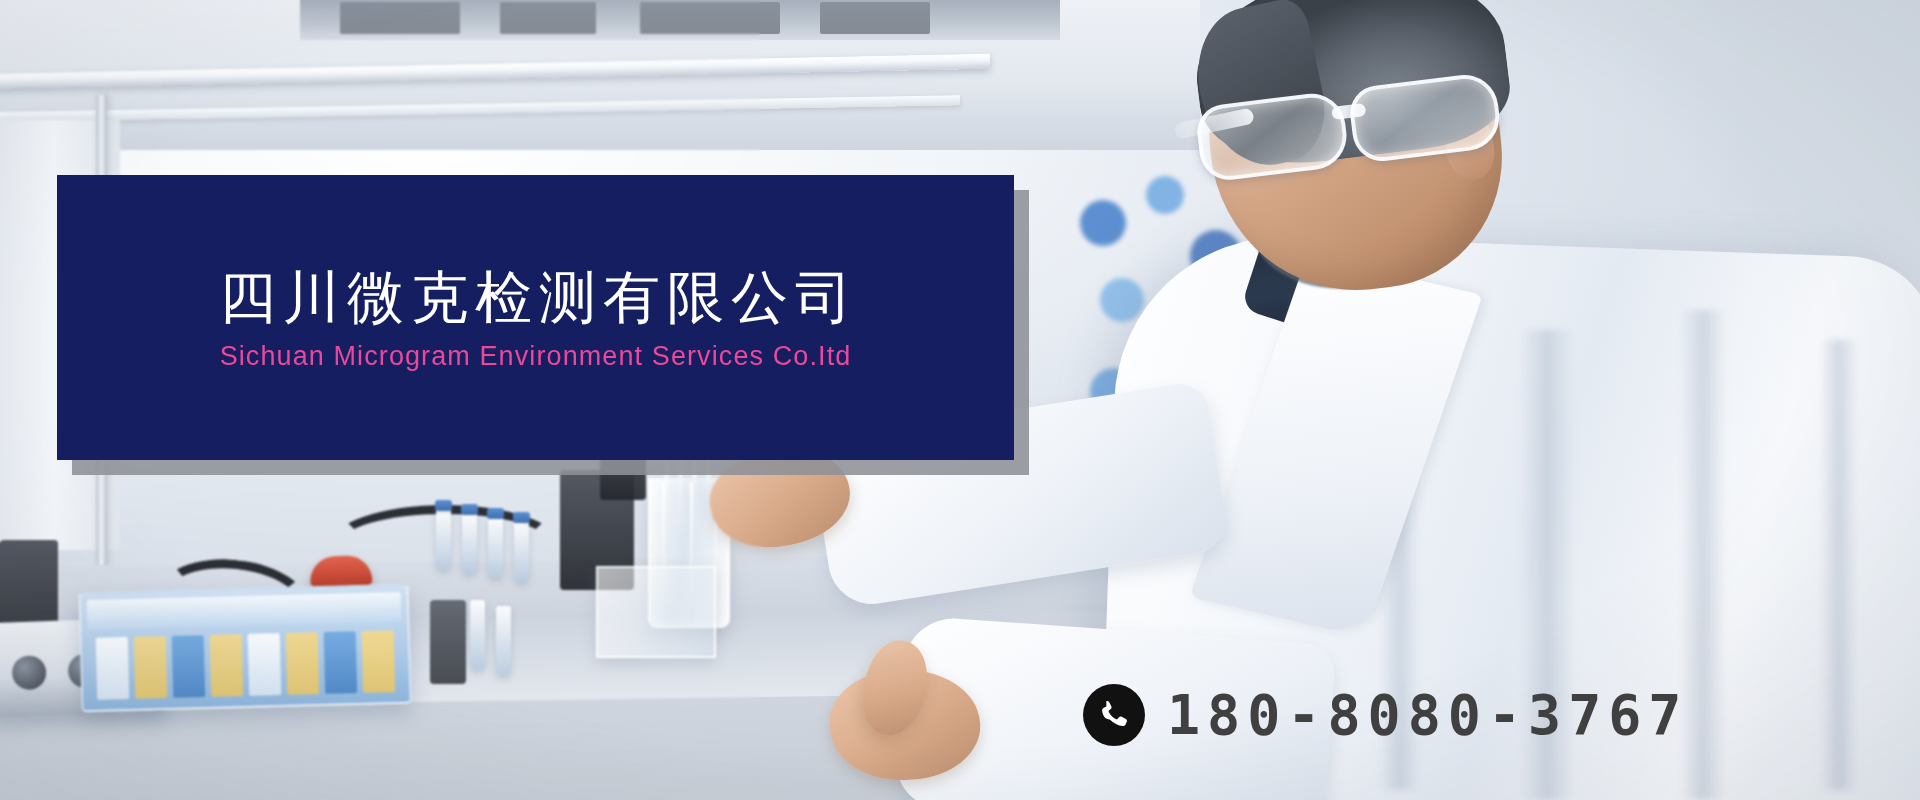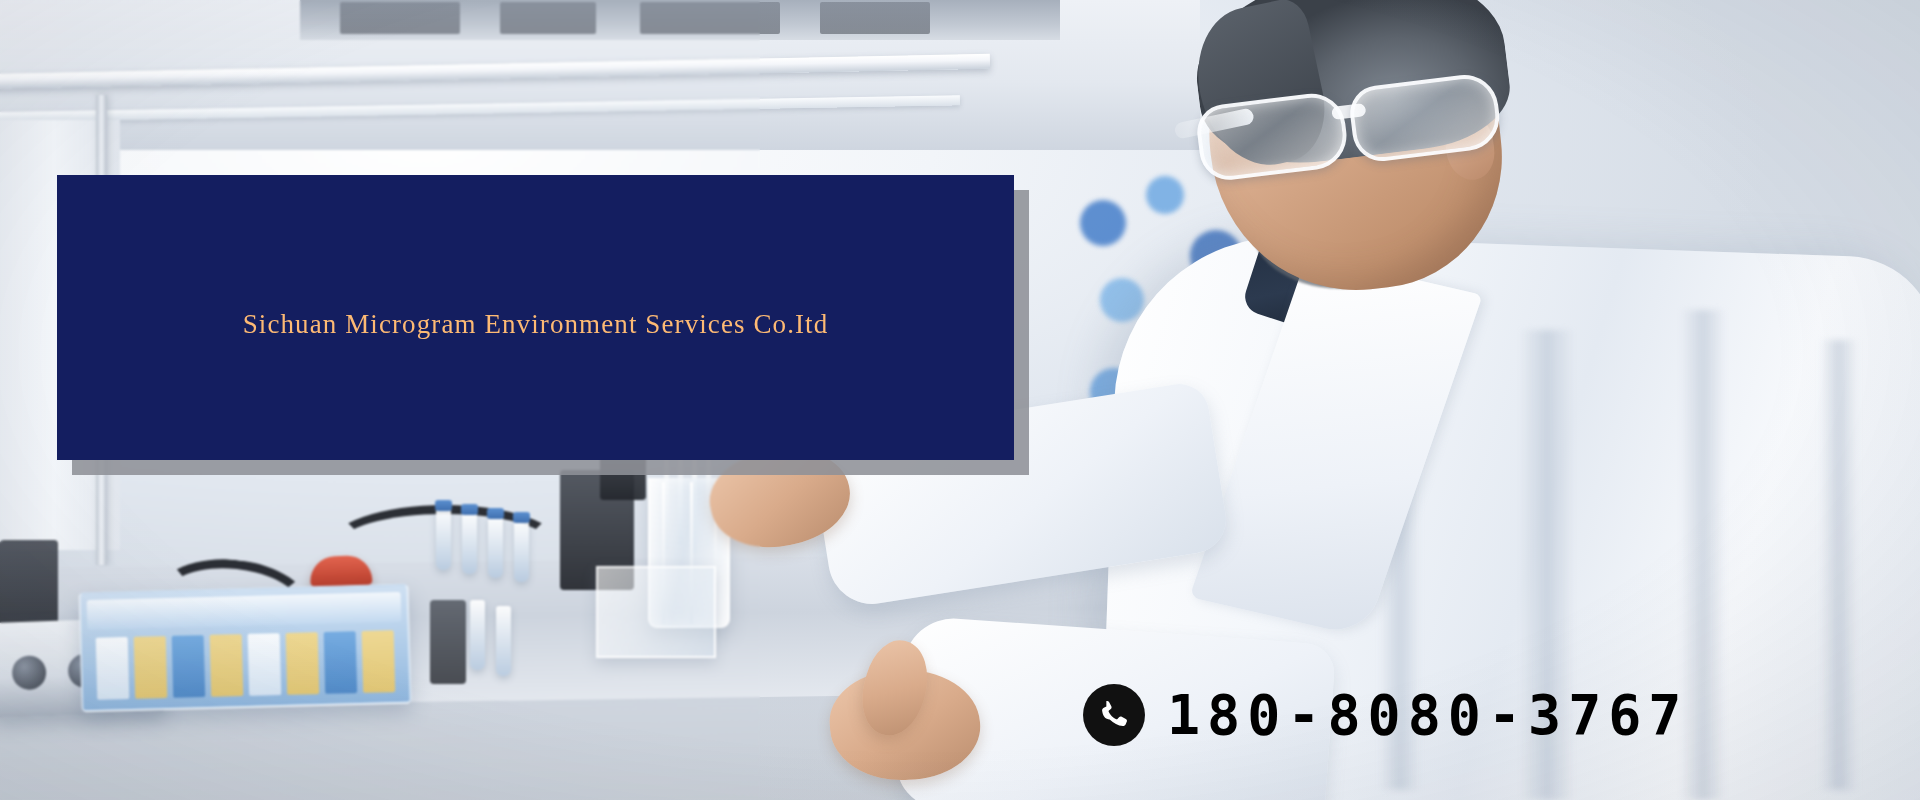--- a/index.html
+++ b/index.html
@@ -289,27 +289,26 @@
   .title-cn {
     color:#ffffff;
     font-size:57px;
     font-weight:400;
     letter-spacing:7px;
     line-height:1.08;
     text-indent:7px;
     margin-top:4px;
   }
   .title-en {
-    color:#fdba74;
+    color:#ec4899;
     font-size:27px;
     font-weight:400;
     letter-spacing:1.1px;
     margin-top:13px;
     white-space:nowrap;
-    font-family:Liberation Serif, serif;
   }
   .services-cn {
     color:#ffffff;
     font-size:26px;
     font-weight:700;
     letter-spacing:.6px;
     margin-top:36px;
     white-space:nowrap;
   }
 
@@ -319,21 +318,21 @@
     display:flex; align-items:center; gap:22px;
   }
   .phone-icon {
     width:62px; height:62px; border-radius:50%;
     background:#111111;
     display:flex; align-items:center; justify-content:center;
     flex:0 0 auto;
   }
   .phone-icon svg { width:34px; height:34px; display:block; }
   .phone-number {
-    color:#000000;
+    color:#404040;
     font-family:"DejaVu Sans Mono","Liberation Mono",monospace;
     font-size:55px;
     font-weight:700;
     letter-spacing:7px;
     white-space:nowrap;
     line-height:1;
     text-align:right;
   }
 </style>
 </head>
@@ -449,20 +448,21 @@
       <div class="hand" style="left:-130px;top:690px;width:150px;height:110px;transform:rotate(-4deg);"></div>
       <div class="hand" style="left:-96px;top:660px;width:62px;height:96px;transform:rotate(16deg);"></div>
     </div>
 
     <div class="dof-left"></div>
     <div class="vignette"></div>
   </div>
 
   <div class="panel-shadow"></div>
   <div class="panel">
+    <div class="title-cn">四川微克检测有限公司</div>
     <div class="title-en">Sichuan Microgram Environment Services Co.Itd</div>
   </div>
 
   <div class="phone-block">
     <div class="phone-icon">
       <svg viewBox="0 0 24 24" aria-hidden="true">
         <path fill="#ffffff" d="M6.6 2.2c.7-.3 1.5 0 1.9.7l1.6 2.9c.35.64.2 1.45-.36 1.92l-1.3 1.1c-.25.2-.33.55-.2.85.5 1.1 1.25 2.2 2.2 3.15.95.95 2.05 1.7 3.15 2.2.3.13.65.05.85-.2l1.1-1.3c.47-.56 1.28-.71 1.92-.36l2.9 1.6c.7.4 1 1.2.7 1.9l-.8 1.9c-.35.82-1.2 1.33-2.09 1.23-3.2-.36-6.5-2-9.2-4.7C5.6 15.4 3.96 12.1 3.6 8.9c-.1-.89.41-1.74 1.23-2.09l1.77-.75z"></path>
       </svg>
     </div>
     <div class="phone-number">180-8080-3767</div>

